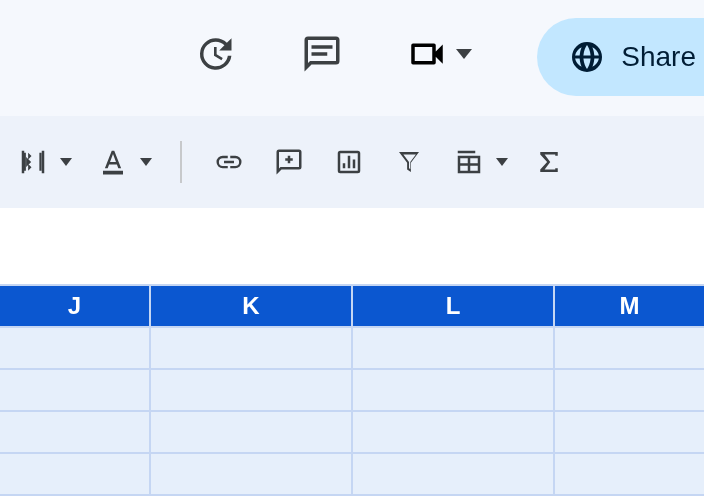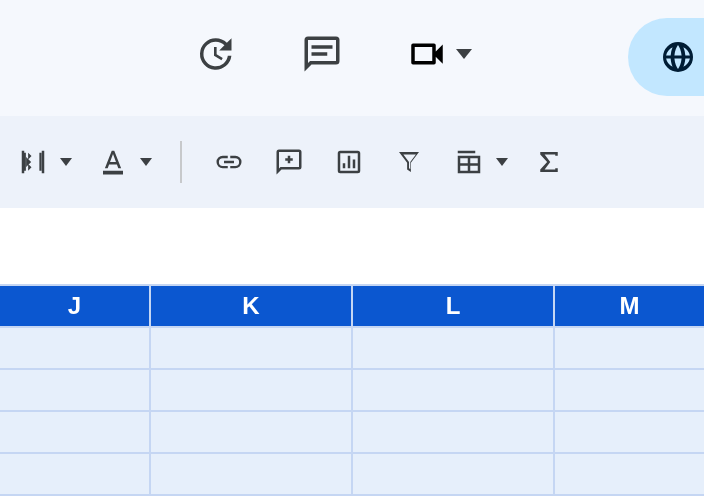--- a/index.html
+++ b/index.html
@@ -158,20 +158,21 @@
       <svg width="42" height="42" viewBox="0 0 24 24">
           <path d="M15 8v8H5V8h10m1-2H4a1 1 0 0 0-1 1v10a1 1 0 0 0 1 1h12a1 1 0 0 0 1-1v-3.5l4 4v-11l-4 4V7a1 1 0 0 0-1-1z"></path>
         </svg>
       <div class="caret-down"></div>
     </div>
   </div>
   <div class="share-btn">
     <svg width="36" height="36" viewBox="0 0 24 24">
         <path fill="#001d35" d="M12 2a10 10 0 1 0 0 20 10 10 0 0 0 0-20zm7.93 9h-3.02a15.7 15.7 0 0 0-1.3-5.56A8.03 8.03 0 0 1 19.93 11zM12 4c.9 1.3 2.1 3.6 2.4 7H9.6c.3-3.4 1.5-5.7 2.4-7zM4.07 13h3.02c.18 2.14.66 4 1.3 5.56A8.03 8.03 0 0 1 4.07 13zm3.02-2H4.07a8.03 8.03 0 0 1 4.32-5.56A15.7 15.7 0 0 0 7.09 11zM12 20c-.9-1.3-2.1-3.6-2.4-7h4.8c-.3 3.4-1.5 5.7-2.4 7zm3.6-1.44c.65-1.56 1.13-3.42 1.31-5.56h3.02a8.03 8.03 0 0 1-4.33 5.56z"></path>
       </svg>
+    <span>Share</span>
   </div>
 </div>
 
 <div class="toolbar">
   <div class="tb-group">
     <div class="tb-icon">
       <svg width="30" height="30" viewBox="0 0 24 24">
           <path d="M3 4h2v16H3zM21 4h2v16h-2zM7 7h10v4H7zm0 6h7v4H7z" fill="none"></path>
           <path d="M4 4v16h2V4H4zm4 3v3l3-3-3-3v3zm0 10v3l3-3-3-3v3zM18 4v16h2V4h-2z" transform="scale(0.9) translate(1,1)"></path>
           <path d="M3 3h2v18H3zM19 3h2v18h-2zM7 6l4 4-4 4V6z" fill="none"></path>

